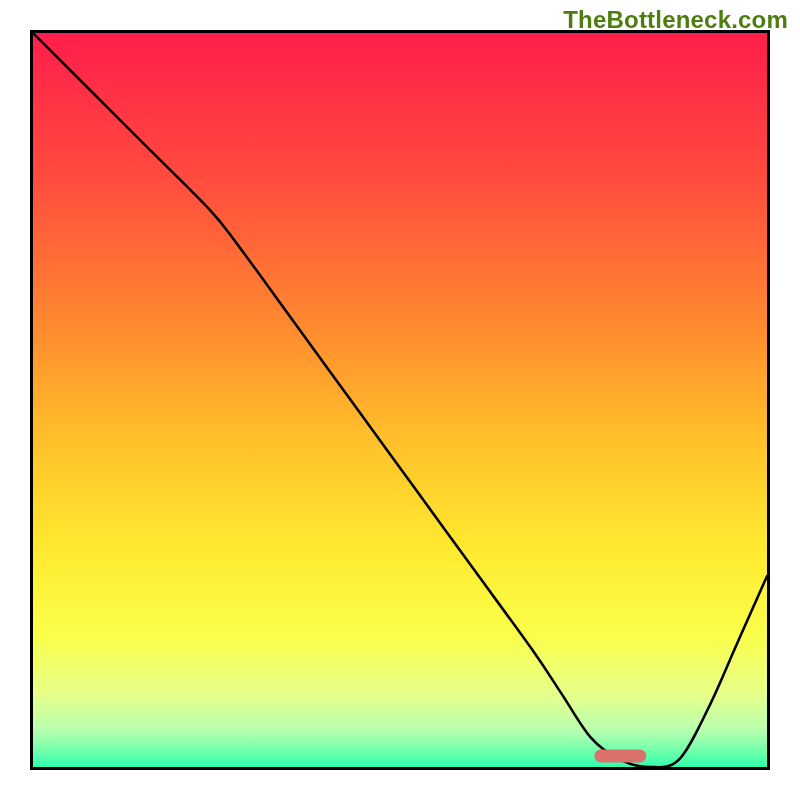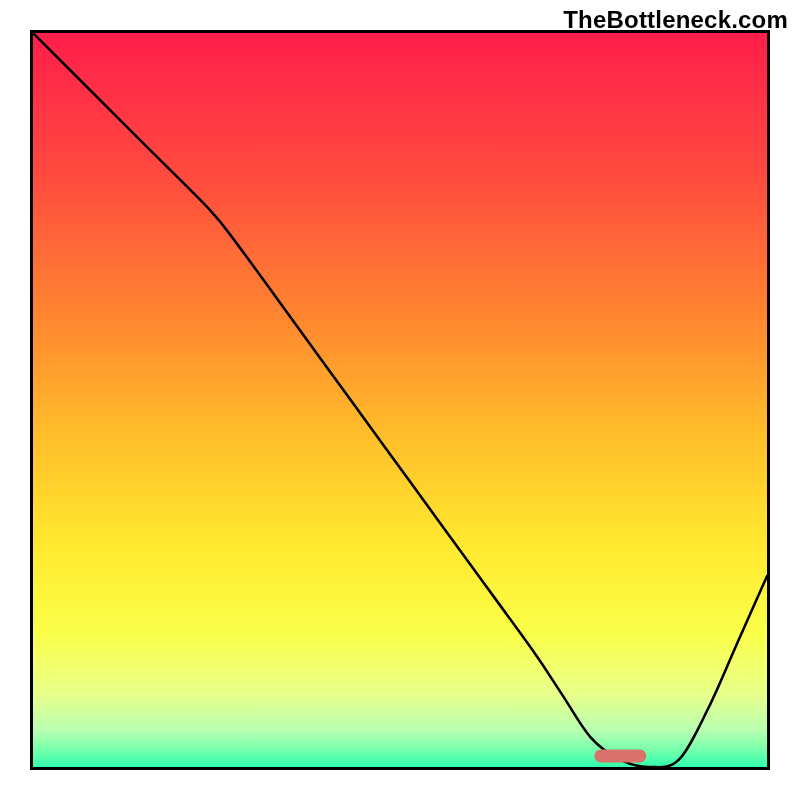--- a/index.html
+++ b/index.html
@@ -14,21 +14,21 @@
     position: relative;
     width: 800px;
     height: 800px;
   }
   .watermark {
     position: absolute;
     top: 6px;
     right: 12px;
     font-size: 24px;
     font-weight: 600;
-    color: #000000;
+    color: #4d7c0f;
     letter-spacing: 0.2px;
     z-index: 5;
   }
   .plot-frame {
     position: absolute;
     left: 30px;
     top: 30px;
     width: 740px;
     height: 740px;
     border: 3px solid #000000;

